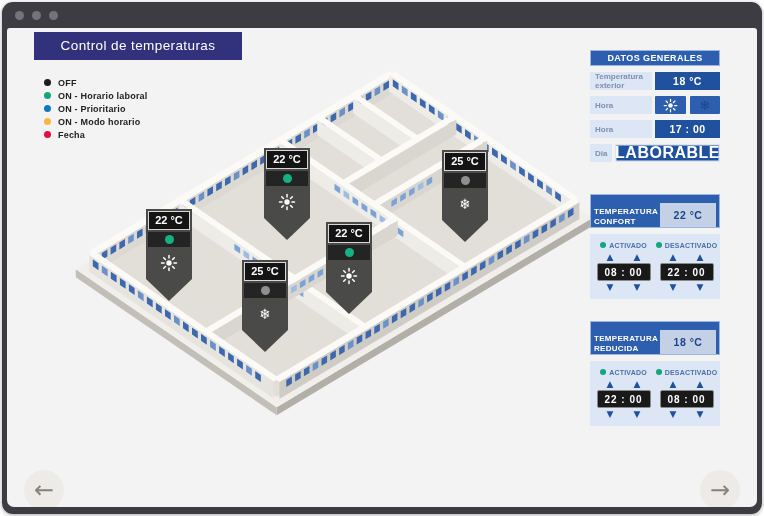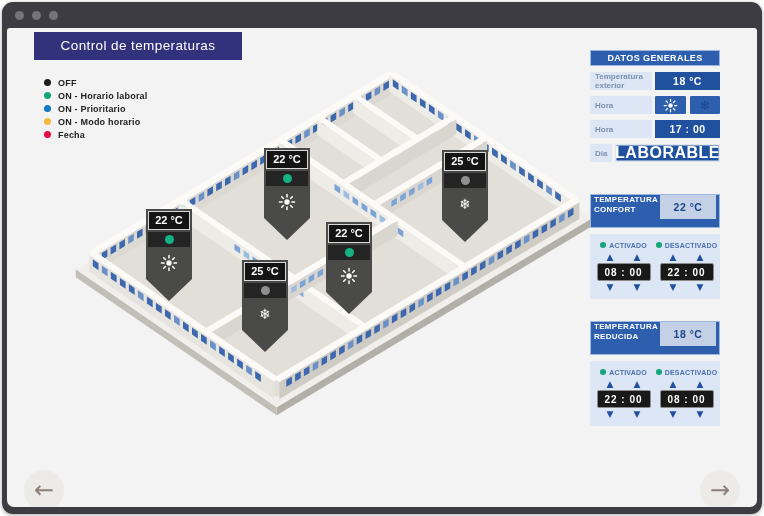--- a/index.html
+++ b/index.html
@@ -43,21 +43,21 @@
            display:flex;align-items:center;padding-left:5px;box-sizing:border-box;line-height:9px;}
   .g-val{flex:1;margin-left:3px;background:#20519f;color:#fff;font-size:10.5px;font-weight:bold;
          display:flex;align-items:center;justify-content:center;letter-spacing:.5px;}
   .g-val.keyline{box-shadow:inset 0 0 0 1.5px rgba(255,255,255,.85);font-size:16px;}
   .modo-btns{flex:1;margin-left:3px;display:flex;gap:4px;}
   .modo-btn{flex:1;background:#2e5fae;border-radius:1px;display:flex;align-items:center;justify-content:center;color:#fff;}
   .modo-btn svg{width:15px;height:15px;}
   .modo-btn .snow{font-size:13px;font-family:"DejaVu Sans",sans-serif;}
   .modo-btn.inactive{color:#1d468e;}
 
-  .sched-hd{display:flex;align-items:flex-start;background:#2e5fae;border:1px solid #9db6dd;height:32px;padding:0 3px;}
+  .sched-hd{display:flex;align-items:flex-end;background:#2e5fae;border:1px solid #9db6dd;height:32px;padding:0 3px;}
   .sched-title{color:#fff;font-size:8px;font-weight:bold;line-height:10px;flex:1;letter-spacing:.3px;}
   .sched-chip{width:56px;height:24px;background:#c3d0e6;color:#1c4489;font-size:10.5px;font-weight:bold;
               display:flex;align-items:center;justify-content:center;letter-spacing:.5px;}
   .sched-body{background:#dde6f4;margin-top:6px;padding:6px 4px 7px;display:flex;gap:6px;justify-content:center;}
   .stepper{width:57px;display:flex;flex-direction:column;align-items:center;}
   .st-head{display:flex;align-items:center;gap:3px;height:10px;margin-bottom:2px;}
   .st-dot{width:6px;height:6px;border-radius:50%;background:#13a57c;}
   .st-label{font-size:7px;font-weight:bold;color:#4a70ad;letter-spacing:.2px;}
   .arr-row{display:flex;width:46px;justify-content:space-between;padding:0 6px;box-sizing:border-box;}
   .arr{font-size:9px;color:#20519f;line-height:10px;cursor:pointer;font-family:"DejaVu Sans",sans-serif;}

